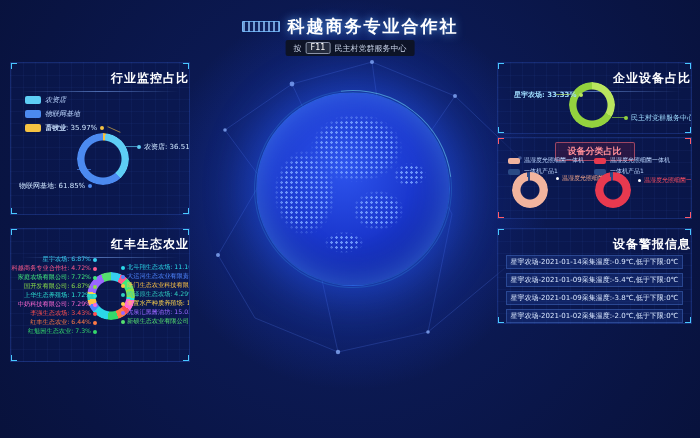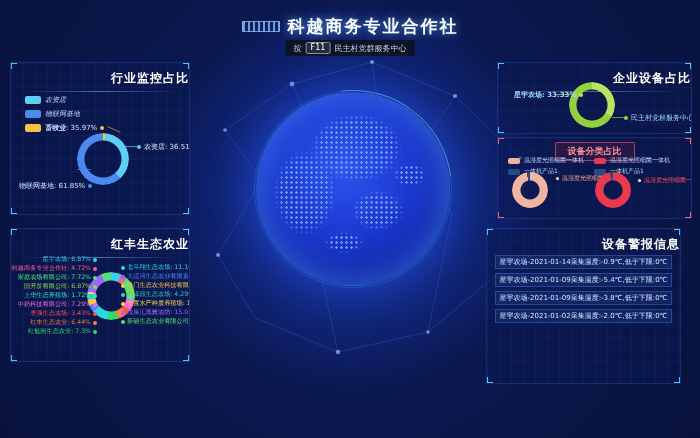--- a/index.html
+++ b/index.html
@@ -36,21 +36,21 @@
   .cnr.br{right:-1px;bottom:-1px;border-right:2px solid #49c8ff;border-bottom:2px solid #49c8ff;}
   .panel.red .cnr.tl,.panel.red .cnr.bl{border-color:#ff5b6a;}
   .panel.red .cnr.tr,.panel.red .cnr.br{border-color:#ff5b6a;}
   .ptitle{margin:0;padding-top:7px;text-align:right;font-size:12px;font-weight:bold;color:#fff;
           letter-spacing:1px;}
   .rule{height:1px;margin:4px 10px 0;background:linear-gradient(90deg,transparent,rgba(130,175,255,.55),transparent);}
   #p-industry{left:10px;top:62px;width:180px;height:153px;}
   #p-enterprise{left:10px;top:228px;width:180px;height:134px;}
   #p-devices{left:497px;top:62px;width:195px;height:72px;}
   #p-devclass{left:497px;top:137px;width:195px;height:82px;}
-  #p-alerts{left:486px;top:228px;width:195px;height:156px;}
+  #p-alerts{left:497px;top:228px;width:195px;height:96px;}
   
   .donut{position:absolute;border-radius:50%;}
   .d52{width:52px;height:52px;-webkit-mask:radial-gradient(circle,transparent 18px,#000 19px);mask:radial-gradient(circle,transparent 18px,#000 19px);}
   .d48{width:48px;height:48px;-webkit-mask:radial-gradient(circle,transparent 15px,#000 16px);mask:radial-gradient(circle,transparent 15px,#000 16px);}
   .d46{width:46px;height:46px;-webkit-mask:radial-gradient(circle,transparent 15px,#000 16px);mask:radial-gradient(circle,transparent 15px,#000 16px);}
   .d36{width:36px;height:36px;-webkit-mask:radial-gradient(circle,transparent 9px,#000 10px);mask:radial-gradient(circle,transparent 9px,#000 10px);}
   
   .legend{position:absolute;display:flex;flex-direction:column;gap:4px;}
   .lg-row{display:flex;align-items:center;gap:4px;}
   .sw{width:16px;height:8px;border-radius:2px;}

